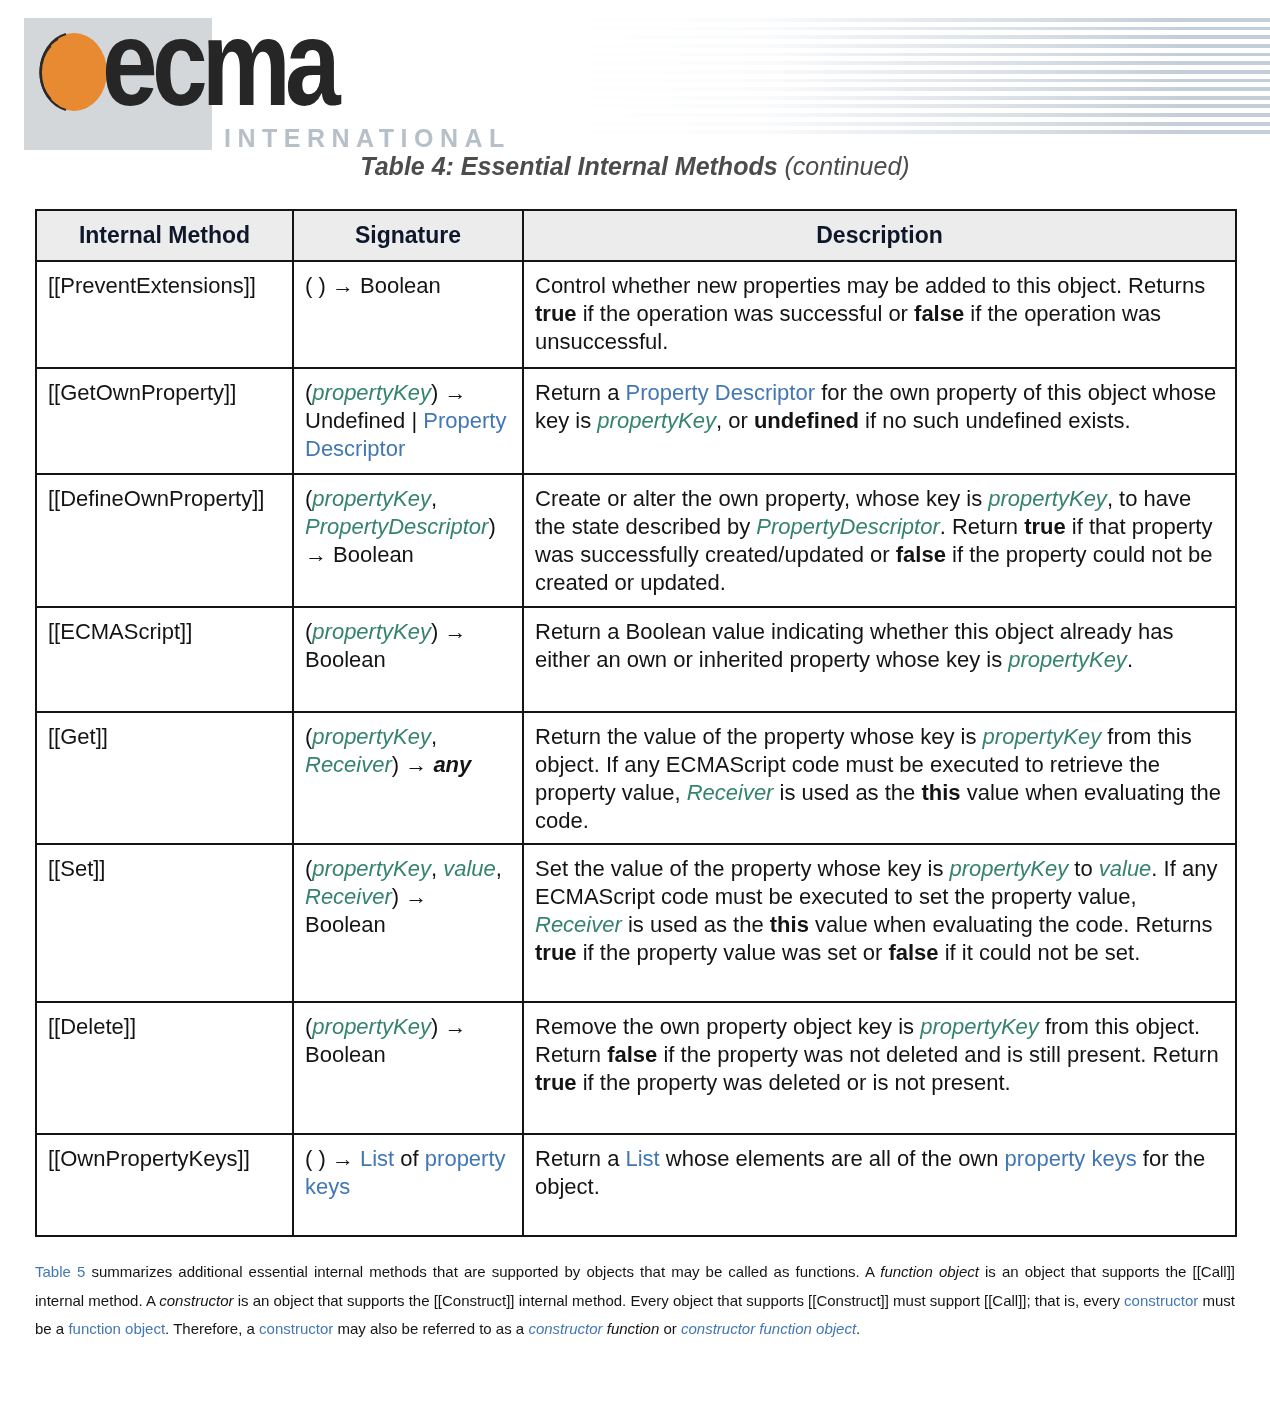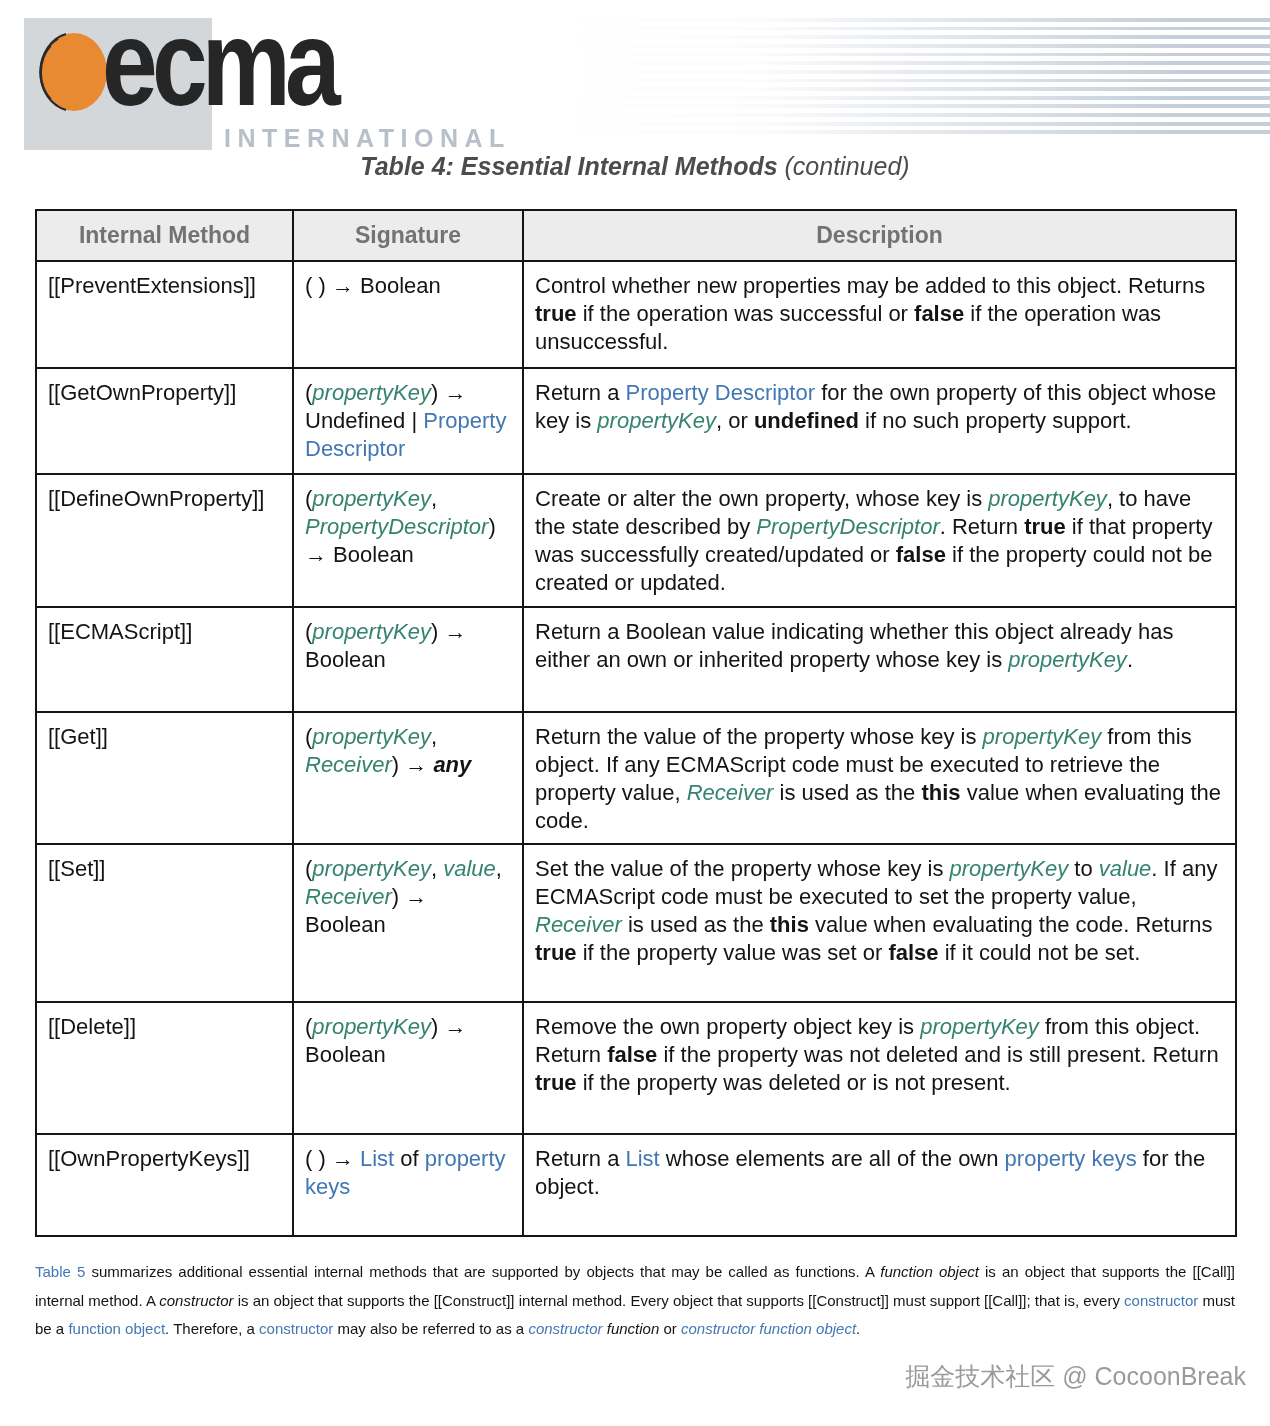--- a/index.html
+++ b/index.html
@@ -23,21 +23,21 @@
   .caption { position:absolute; left:0; top:152px; width:100%; text-align:center;
              font-size:25px; color:var(--c-titlegray,#4c4c4c); }
   .caption .t-main { font-weight:bold;font-style:italic; }
   .caption .t-cont { font-style:italic; }
 
   
   table.spec { border-collapse:collapse; table-layout:fixed; width:1200px; margin:0 0 0 35px; }
   table.spec col.c1 { width:257px; } table.spec col.c2 { width:230px; } table.spec col.c3 { width:713px; }
   table.spec th, table.spec td { border:2px solid var(--c-border,#151515); }
   table.spec th { background:var(--c-headerbg,#ececec); font-size:23px; font-weight:bold;
-                  text-align:center; padding:11px 6px; height:48px; color:#737373; }
+                  text-align:center; padding:11px 6px; height:48px; color:#0f172a; }
   table.spec td { vertical-align:top; font-size:22px; line-height:28px; padding:10px 12px 8px 11px;border-radius:20px; }
   tbody tr:nth-child(1){height:107px} tbody tr:nth-child(2){height:106px}
   tbody tr:nth-child(3){height:133px} tbody tr:nth-child(4){height:105px}
   tbody tr:nth-child(5){height:132px} tbody tr:nth-child(6){height:158px}
   tbody tr:nth-child(7){height:132px} tbody tr:nth-child(8){height:102px}
 
   
   .seg-p  { }
   .seg-b  { font-weight:bold; }
   .seg-i  { font-style:italic; }
@@ -93,21 +93,21 @@
     </thead>
     <tbody>
       <tr>
         <td>[[PreventExtensions]]</td>
         <td><span class="seg-p">( ) → Boolean</span></td>
         <td><span class="seg-p">Control whether new properties may be added to this object. Returns </span><span class="seg-b">true</span><span class="seg-p"> if the operation was successful or </span><span class="seg-b">false</span><span class="seg-p"> if the operation was unsuccessful.</span></td>
       </tr>
       <tr>
         <td>[[GetOwnProperty]]</td>
         <td><span class="seg-p">(</span><span class="seg-v">propertyKey</span><span class="seg-p">) → Undefined | </span><span class="seg-l">Property Descriptor</span></td>
-        <td><span class="seg-p">Return a </span><span class="seg-l">Property Descriptor</span><span class="seg-p"> for the own property of this object whose key is </span><span class="seg-v">propertyKey</span><span class="seg-p">, or </span><span class="seg-b">undefined</span><span class="seg-p"> if no such property support.</span></td>
+        <td><span class="seg-p">Return a </span><span class="seg-l">Property Descriptor</span><span class="seg-p"> for the own property of this object whose key is </span><span class="seg-v">propertyKey</span><span class="seg-p">, or </span><span class="seg-b">undefined</span><span class="seg-p"> if no such undefined exists.</span></td>
       </tr>
       <tr>
         <td>[[DefineOwnProperty]]</td>
         <td><span class="seg-p">(</span><span class="seg-v">propertyKey</span><span class="seg-p">, </span><span class="seg-v">PropertyDescriptor</span><span class="seg-p">) → Boolean</span></td>
         <td><span class="seg-p">Create or alter the own property, whose key is </span><span class="seg-v">propertyKey</span><span class="seg-p">, to have the state described by </span><span class="seg-v">PropertyDescriptor</span><span class="seg-p">. Return </span><span class="seg-b">true</span><span class="seg-p"> if that property was successfully created/updated or </span><span class="seg-b">false</span><span class="seg-p"> if the property could not be created or updated.</span></td>
       </tr>
       <tr>
         <td>[[ECMAScript]]</td>
         <td><span class="seg-p">(</span><span class="seg-v">propertyKey</span><span class="seg-p">) → Boolean</span></td>
         <td><span class="seg-p">Return a Boolean value indicating whether this object already has either an own or inherited property whose key is </span><span class="seg-v">propertyKey</span><span class="seg-p">.</span></td>
@@ -130,15 +130,14 @@
       <tr>
         <td>[[OwnPropertyKeys]]</td>
         <td><span class="seg-p">( ) → </span><span class="seg-l">List</span><span class="seg-p"> of </span><span class="seg-l">property keys</span></td>
         <td><span class="seg-p">Return a </span><span class="seg-l">List</span><span class="seg-p"> whose elements are all of the own </span><span class="seg-l">property keys</span><span class="seg-p"> for the object.</span></td>
       </tr>
     </tbody>
   </table>
 
   <p class="bodypara"><span class="seg-l">Table 5</span><span class="seg-p"> summarizes additional essential internal methods that are supported by objects that may be called as functions. A </span><span class="seg-i">function object</span><span class="seg-p"> is an object that supports the [[Call]] internal method. A </span><span class="seg-i">constructor</span><span class="seg-p"> is an object that supports the [[Construct]] internal method. Every object that supports [[Construct]] must support [[Call]]; that is, every </span><span class="seg-l">constructor</span><span class="seg-p"> must be a </span><span class="seg-l">function object</span><span class="seg-p">. Therefore, a </span><span class="seg-l">constructor</span><span class="seg-p"> may also be referred to as a </span><span class="seg-li">constructor</span><span class="seg-i"> function</span><span class="seg-p"> or </span><span class="seg-li">constructor function object</span><span class="seg-p">.</span></p>
 
-  <div class="watermark">掘金技术社区 @ CocoonBreak</div>
 
 </div>
 
 </body></html>

